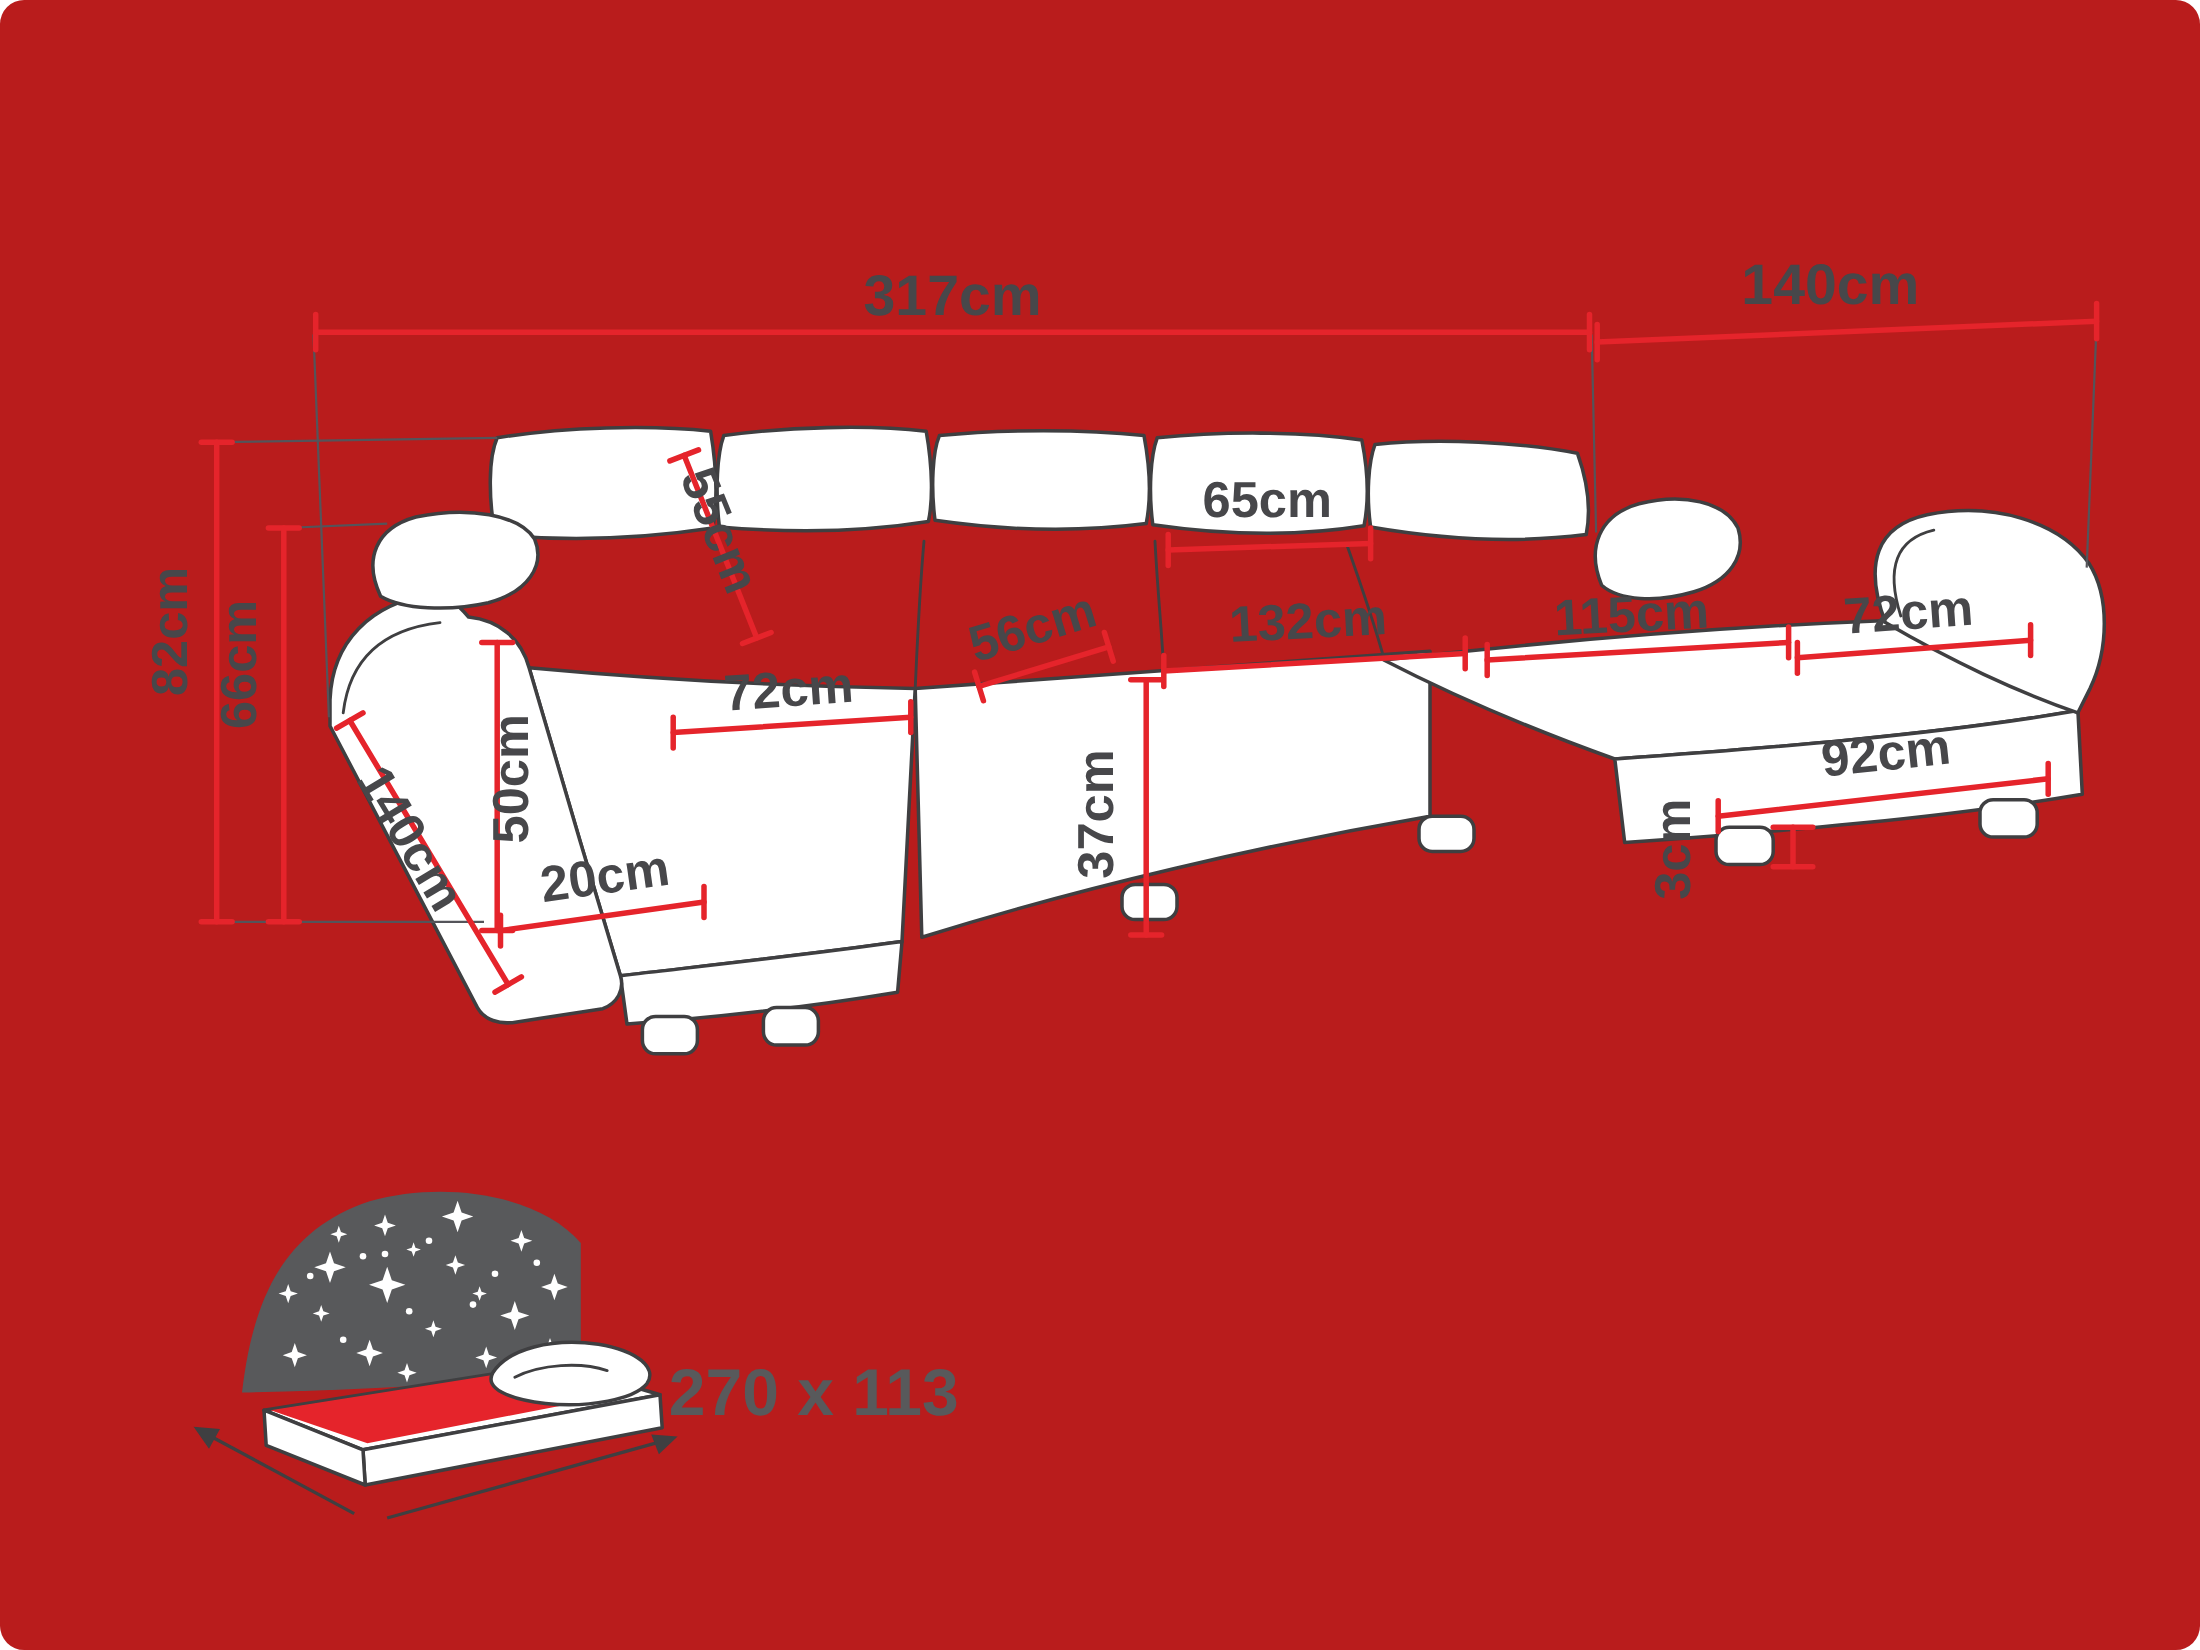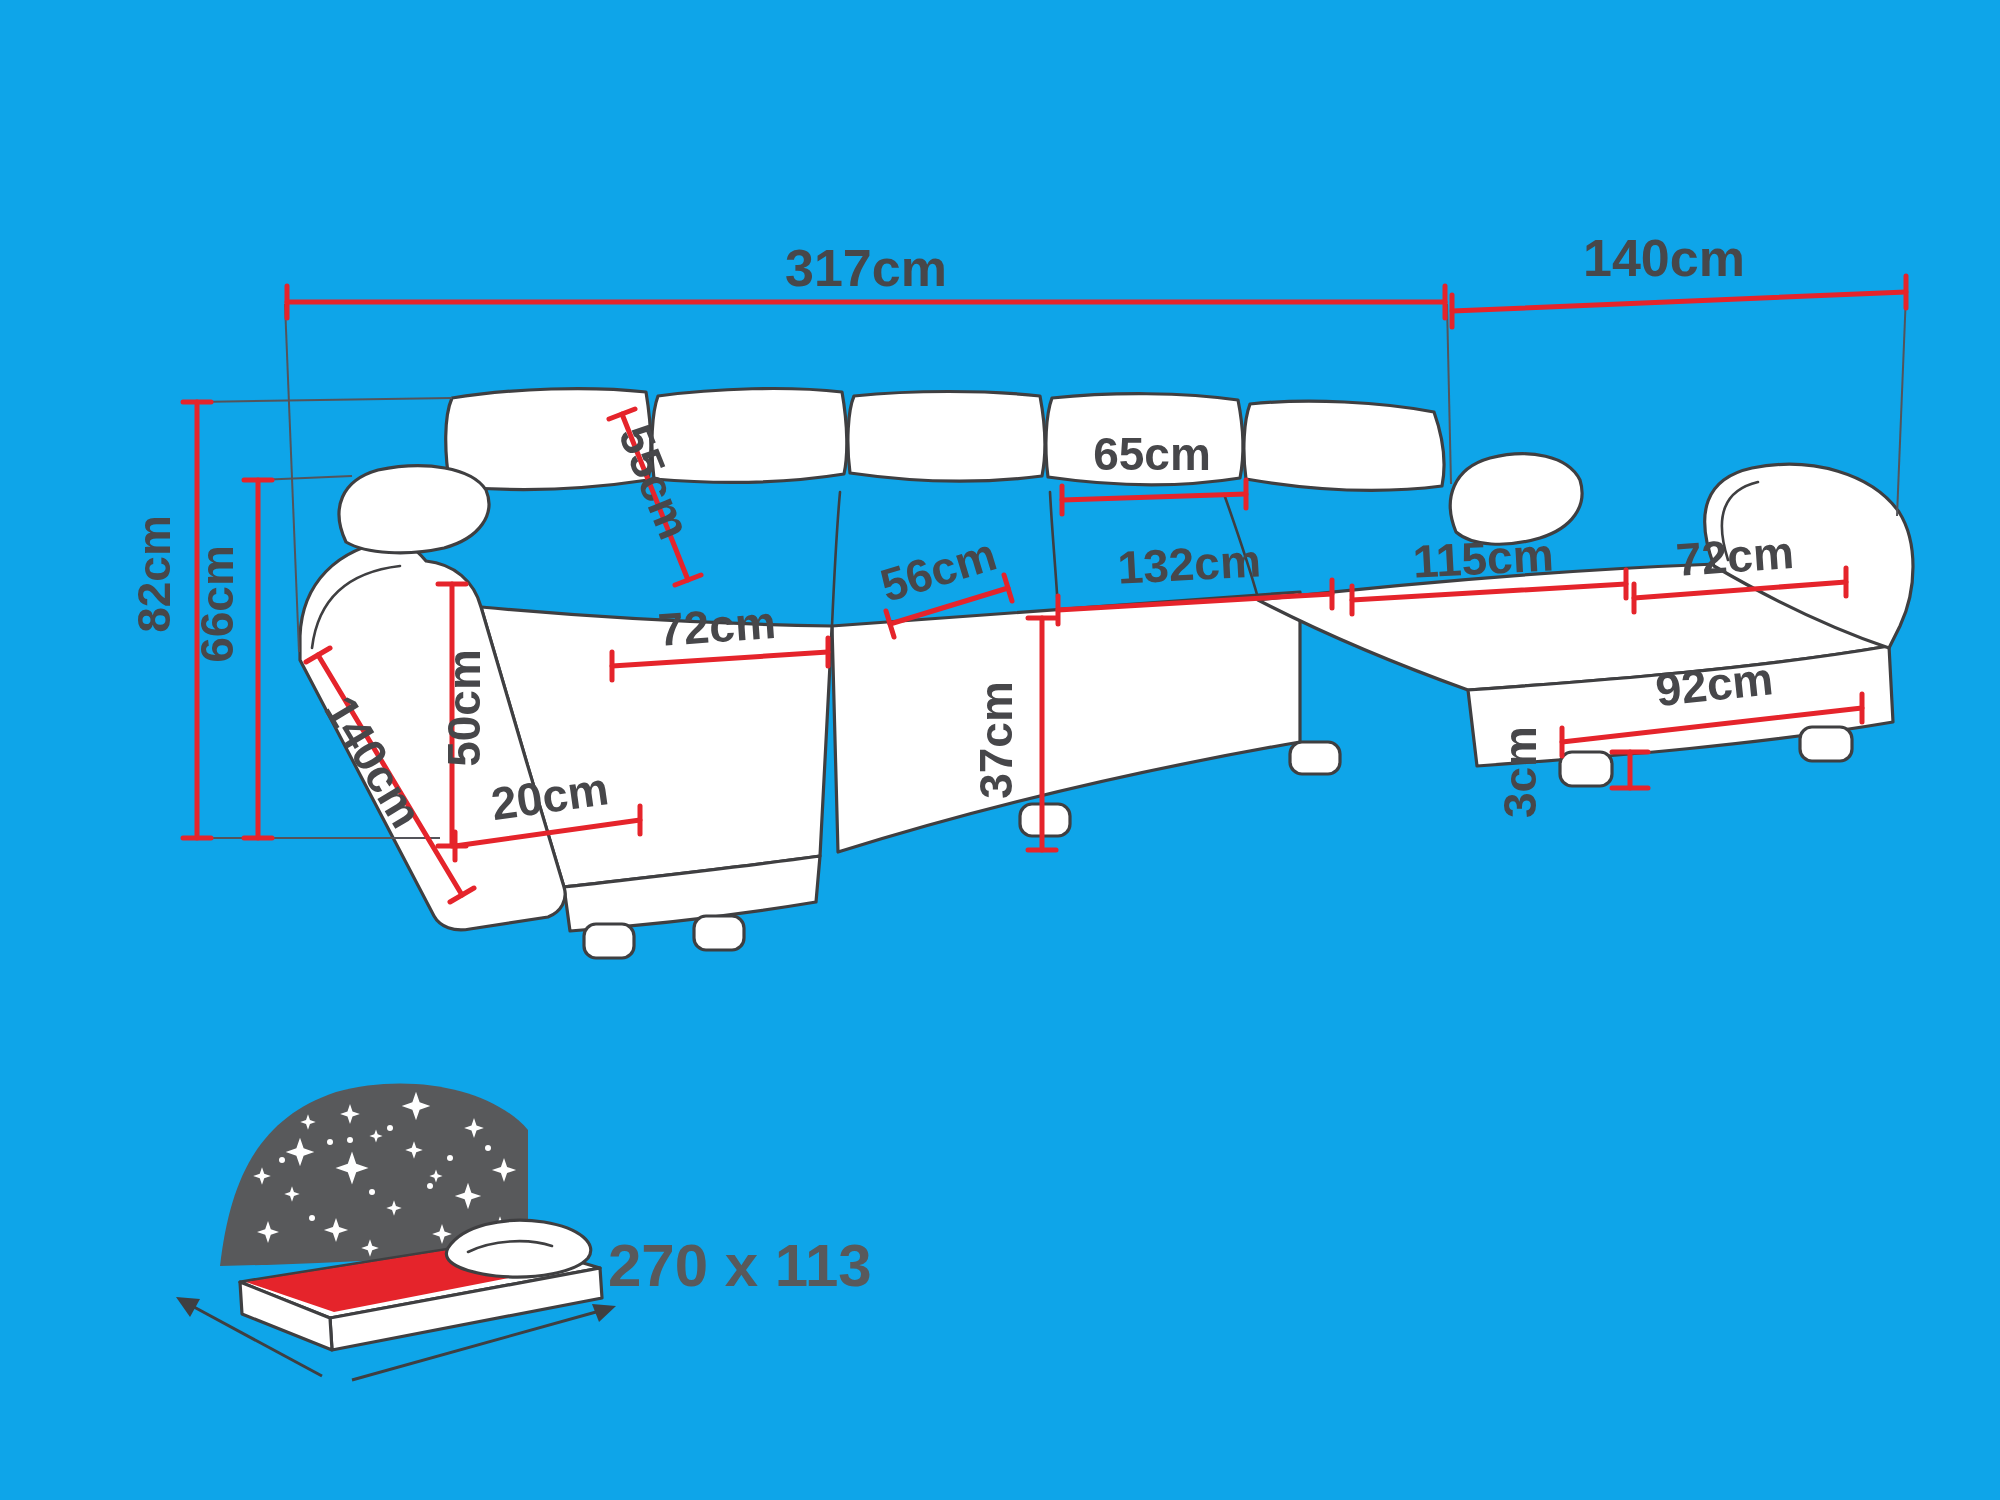--- a/index.html
+++ b/index.html
@@ -1,16 +1,16 @@
 <!DOCTYPE html>
 <html><head>
 <meta charset="utf-8">
 <style>
   html,body{margin:0;padding:0;background:#ffffff;}
-  .canvas{width:2000px;height:1500px;position:relative;background:#0ea5e9;overflow:hidden;}
+  .canvas{width:2000px;height:1500px;position:relative;background:#b91c1c;overflow:hidden;border-radius:22px;}
   svg{display:block;}
   .outline{fill:#ffffff;stroke:#3f3f41;stroke-width:3.2;stroke-linejoin:round;stroke-linecap:round;}
   .iline{fill:none;stroke:#3f3f41;stroke-width:2.6;stroke-linecap:round;}
   .thin{stroke:#54545a;stroke-width:2;fill:none;}
   .red{stroke:#e5242b;stroke-width:5;fill:none;stroke-linecap:round;}
   text{font-family:"Liberation Sans", sans-serif;font-weight:700;fill:#47474a;}
   .dim{font-size:46px;}
   .big{font-size:52px;}
   .bedlabel{font-size:60px;fill:#58595b;}
   .star{fill:#ffffff;}

